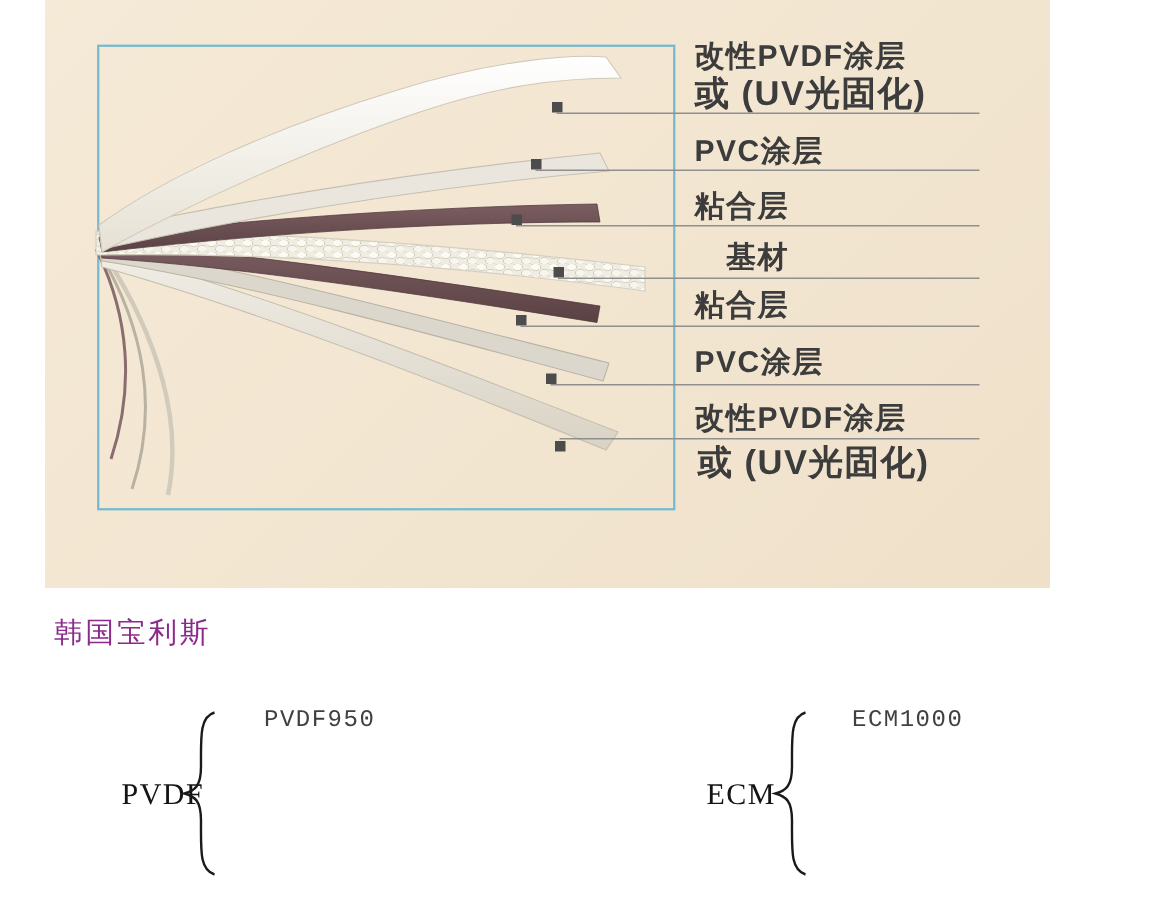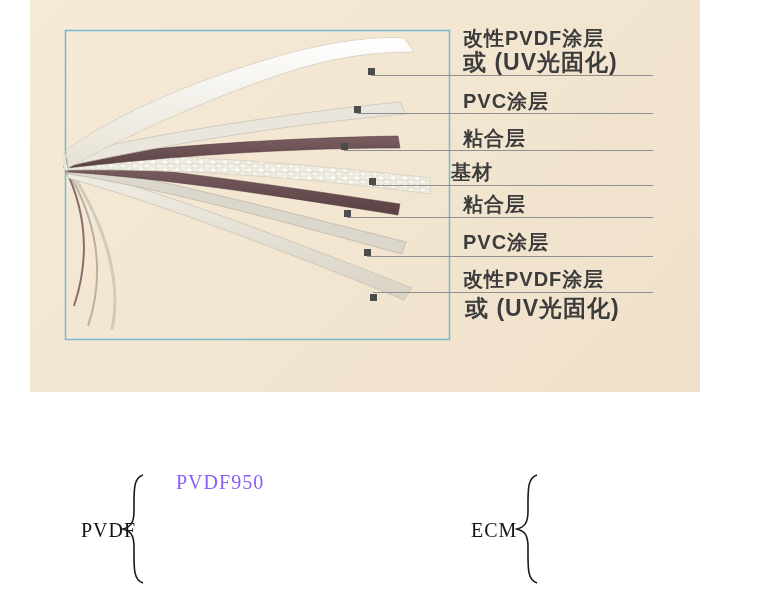--- a/index.html
+++ b/index.html
@@ -10,21 +10,21 @@
   .layers{position:absolute;left:0;top:0;}
   .lbl{position:absolute;color:#3c3c3c;font-weight:700;font-size:20px;line-height:24px;
        letter-spacing:1px;white-space:nowrap;}
   .lbl .l2{font-size:23px;}
   .leader{position:absolute;height:0;border-top:1px solid #8f8f8f;}
   .marker{position:absolute;width:7px;height:7px;background:#4c4c4c;}
   .brand{position:absolute;left:36px;top:409px;font-family:"Liberation Serif",serif;
          font-size:19px;color:#8b2a8b;letter-spacing:2px;}
   .fam{position:absolute;font-family:"Liberation Serif",serif;font-size:20px;color:#141414;
        letter-spacing:1px;margin-left:43px;}
-  .item{position:absolute;font-family:Liberation Serif, serif;font-size:20px;color:#8b5cf6;
+  .item{position:absolute;font-family:Liberation Mono, monospace;font-size:16px;color:#404040;
         letter-spacing:1px;}
   .brace{position:absolute;}
 </style>
 </head>
 <body>
 
 <div class="root">
 
   <div class="panel">
     <svg class="layers" width="670" height="392" viewBox="0 0 670 392">
@@ -85,21 +85,21 @@
   </div>
 
   <div class="marker" style="left:341px;top:143px"></div>
   <div class="leader" style="left:344px;top:150px;width:309px"></div>
   <div class="lbl" style="left:463px;top:126px">
     <div class="l1">粘合层</div>
   </div>
 
   <div class="marker" style="left:369px;top:178px"></div>
   <div class="leader" style="left:372px;top:185px;width:281px"></div>
-  <div class="lbl" style="left:451px;top:160px">
+  <div class="lbl" style="left:484px;top:160px">
     <div class="l1">基材</div>
   </div>
 
   <div class="marker" style="left:344px;top:210px"></div>
   <div class="leader" style="left:347px;top:217px;width:306px"></div>
   <div class="lbl" style="left:463px;top:192px">
     <div class="l1">粘合层</div>
   </div>
 
   <div class="marker" style="left:364px;top:249px"></div>
@@ -110,29 +110,31 @@
 
   <div class="lbl" style="left:463px;top:267px">
     <div class="l1">改性PVDF涂层</div>
   </div>
   <div class="leader" style="left:373px;top:292px;width:280px"></div>
   <div class="marker" style="left:370px;top:294px"></div>
   <div class="lbl" style="left:465px;top:296px">
     <div class="l2">或 (UV光固化)</div>
   </div>
 
+  <div class="brand">韩国宝利斯</div>
 
   <div class="fam" style="left:38px;top:519px">PVDF</div>
   <div class="brace" style="left:120px;top:473px">
     <svg width="30" height="112" viewBox="0 0 30 112">
       <path d="M23,2 C13,5 14,18 14,38 C14,51 10,54 3,56 C10,58 14,61 14,74 C14,94 13,107 23,110" fill="none" stroke="#1a1a1a" stroke-width="1.6"></path>
     </svg>
   </div>
   <div class="item" style="left:176px;top:471px">PVDF950</div>
 
   <div class="fam" style="left:428px;top:519px">ECM</div>
   <div class="brace" style="left:514px;top:473px">
     <svg width="30" height="112" viewBox="0 0 30 112">
       <path d="M23,2 C13,5 14,18 14,38 C14,51 10,54 3,56 C10,58 14,61 14,74 C14,94 13,107 23,110" fill="none" stroke="#1a1a1a" stroke-width="1.6"></path>
     </svg>
   </div>
+  <div class="item" style="left:568px;top:471px">ECM1000</div>
 
 </div>
 
 </body></html>

